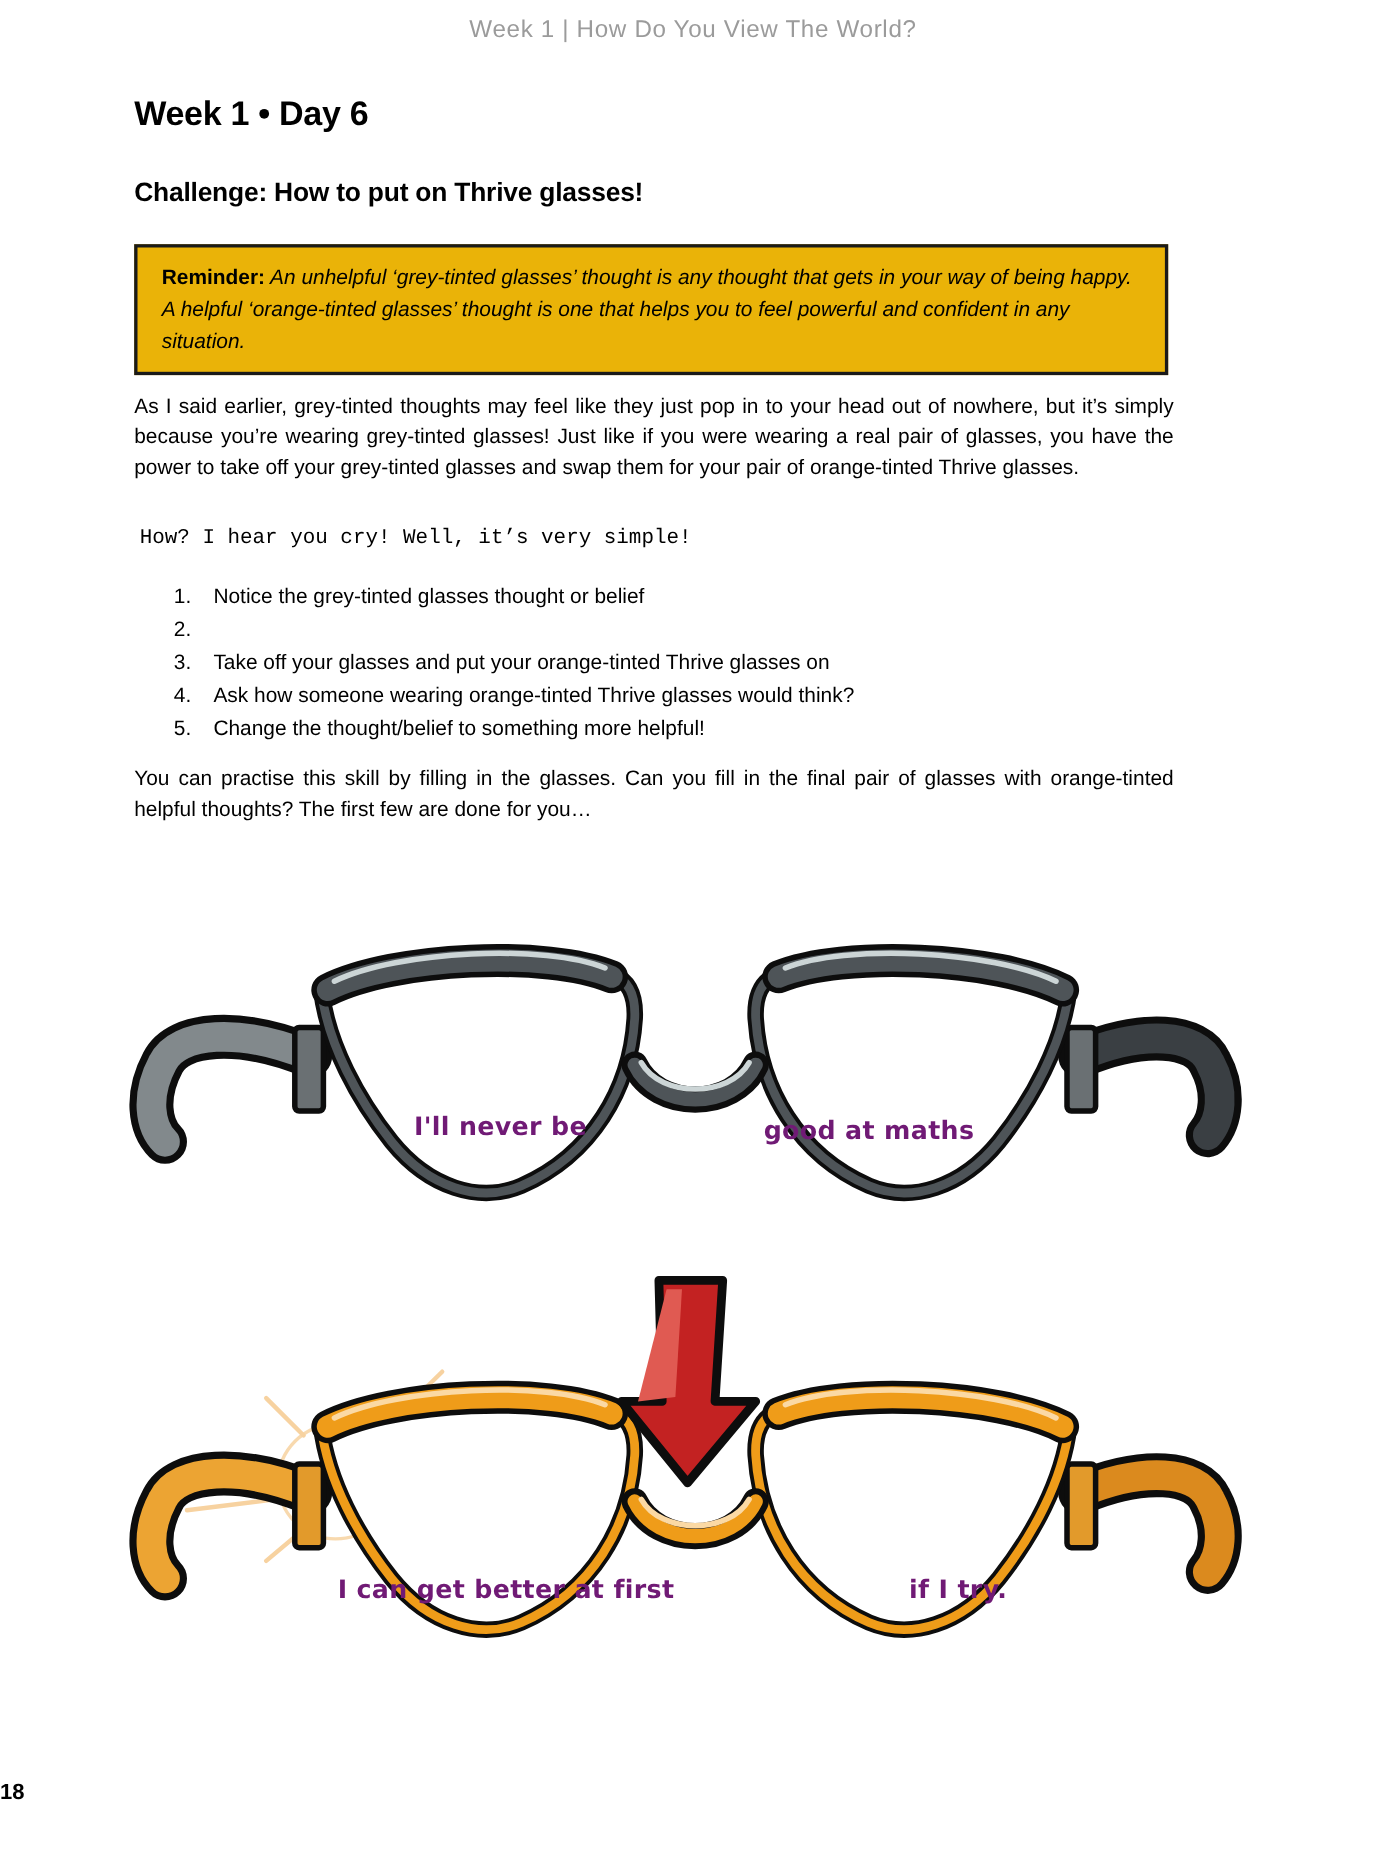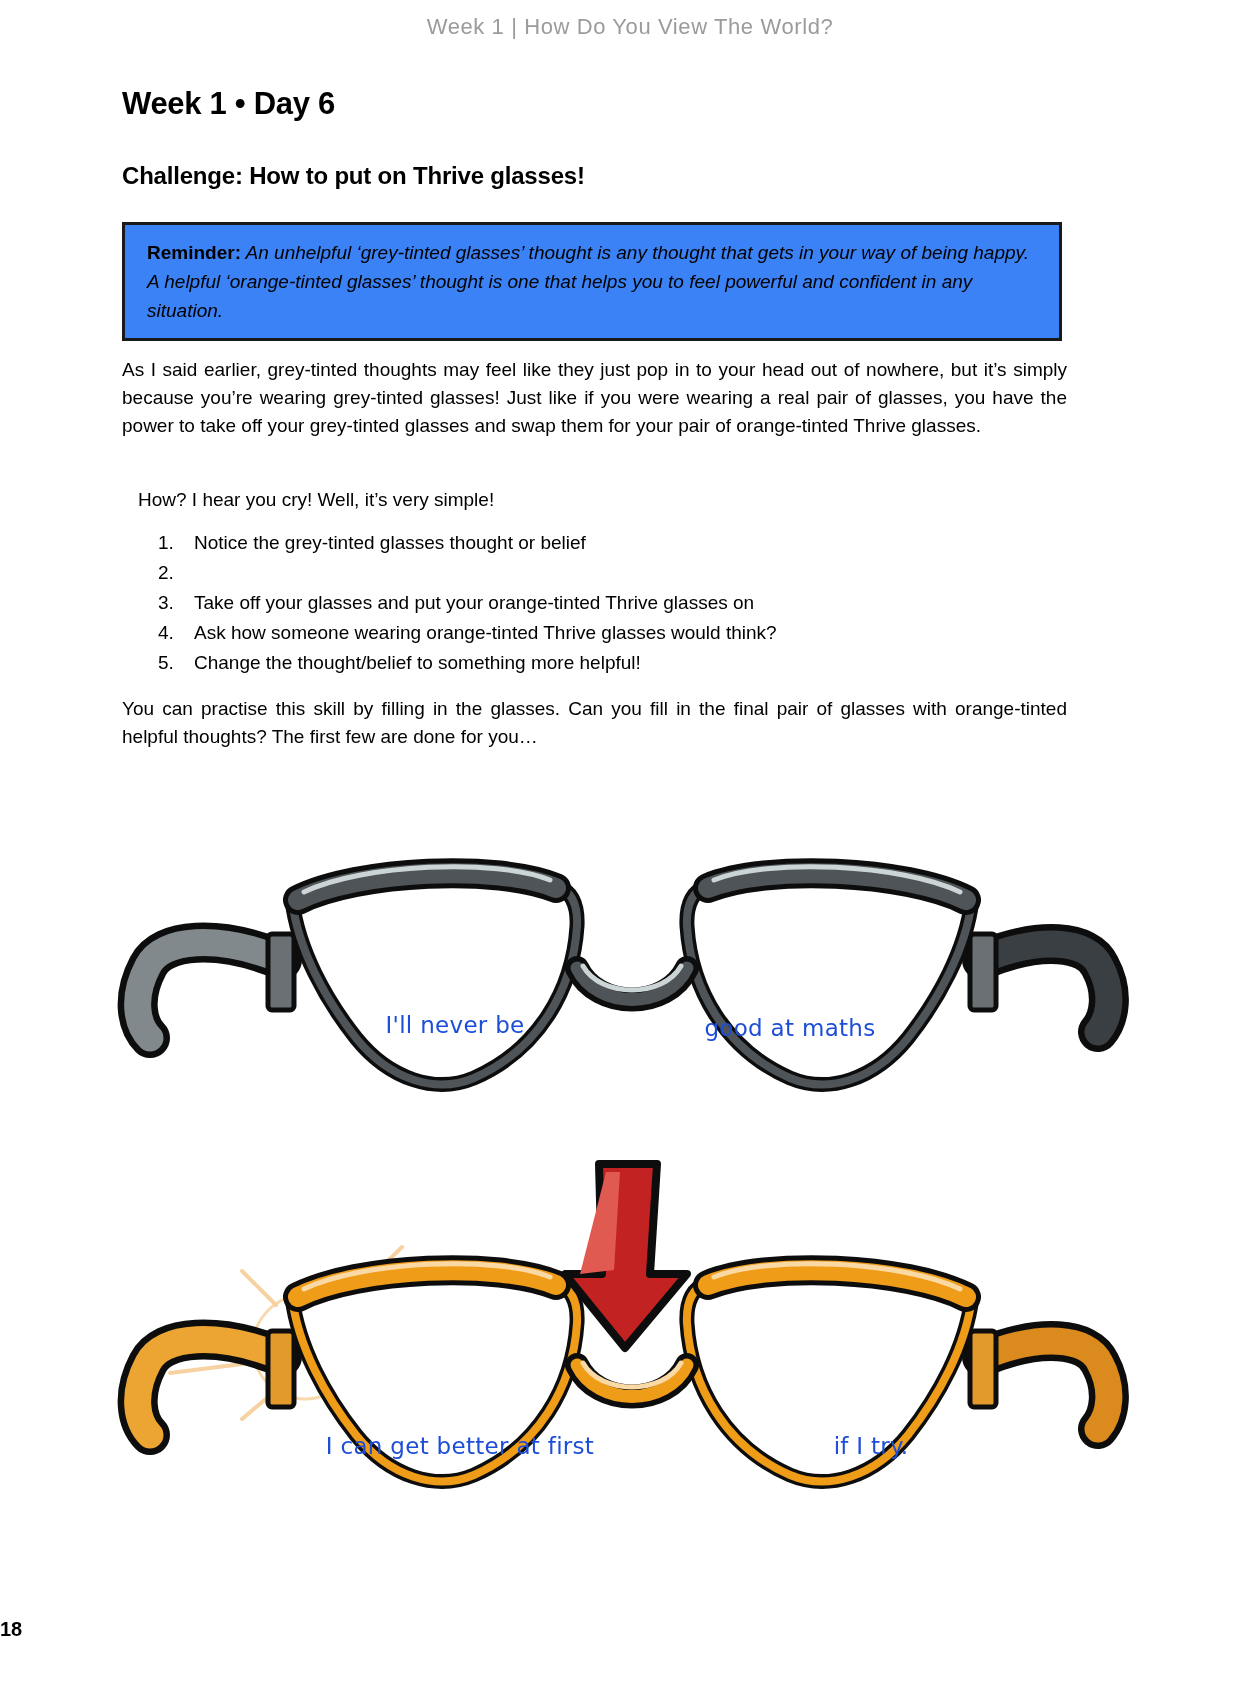--- a/index.html
+++ b/index.html
@@ -14,21 +14,21 @@
   .day-title {
     position:absolute; top:86px; left:122px; font-size:31px; font-weight:700;
     letter-spacing:-0.3px;
   }
   .challenge-title {
     position:absolute; top:162px; left:122px; font-size:24px; font-weight:700;
     letter-spacing:-0.2px;
   }
   .reminder-box {
     position:absolute; top:222px; left:122px; width:890px;
-    border:3px solid #1a1a1a; background:#3b82f6; padding:13px 22px;
+    border:3px solid #1a1a1a; background:#eab308; padding:13px 22px;
     font-size:19px; line-height:29px;
   }
   .reminder-label { font-weight:700; }
   .reminder-text { font-style:italic; }
   .para {
     position:absolute; left:122px; width:945px; font-size:19px; line-height:28px;
     text-align:justify;
   }
   #p-intro { top:356px; }
   #p-how { top:470px; text-align:left; }
@@ -38,22 +38,22 @@
     list-style:none; font-size:19px; line-height:30px;
   }
   .steps li { display:flex; }
   .step-num { width:36px; flex:0 0 36px; }
   .glasses-wrap { position:absolute; left:100px; width:1060px; height:260px; }
   #grey-glasses { top:838px; }
   #orange-glasses { top:1235px; }
   .glasses-svg { display:block; width:100%; height:100%; overflow:visible; }
   .lens-text {
     position:absolute; transform:translate(-50%,-50%); white-space:nowrap;
-    font-family:"DejaVu Sans", sans-serif; font-size:23px; font-weight:400;
-    color:#1d4ed8; letter-spacing:0.3px;
+    font-family:"DejaVu Sans", sans-serif; font-size:23px; font-weight:700;
+    color:#701a75; letter-spacing:0.3px;
   }
   #grey-lens-text-left  { left:355px; top:187px; }
   #grey-lens-text-right { left:690px; top:190px; }
   #orange-lens-text-left  { left:360px; top:211px; }
   #orange-lens-text-right { left:771px; top:211px; }
   .arrow-wrap { position:absolute; left:545px; top:1158px; width:160px; height:195px; z-index:5; }
   .page-number {
     position:absolute; top:1618px; left:0; width:100%; 
     font-size:20px; font-weight:700;
   }
@@ -93,21 +93,21 @@
   <h1 class="day-title" style="margin:0;">Week 1 • Day 6</h1>
 
   <h2 class="challenge-title" style="margin:0;">Challenge: How to put on Thrive glasses!</h2>
 
   <div class="reminder-box">
     <span class="reminder-label">Reminder:</span><span class="reminder-text"> An unhelpful ‘grey-tinted glasses’ thought is any thought that gets in your way of being happy. A helpful ‘orange-tinted glasses’ thought is one that helps you to feel powerful and confident in any situation.</span>
   </div>
 
   <p class="para" id="p-intro" style="margin:0;">As I said earlier, grey-tinted thoughts may feel like they just pop in to your head out of nowhere, but it’s simply because you’re wearing grey-tinted glasses! Just like if you were wearing a real pair of glasses, you have the power to take off your grey-tinted glasses and swap them for your pair of orange-tinted Thrive glasses.</p>
 
-  <p class="para" id="p-how" style="margin:16px;">How? I hear you cry! Well, it’s very simple!</p>
+  <p class="para" id="p-how" style="margin:5px;font-family:Liberation Mono, monospace;">How? I hear you cry! Well, it’s very simple!</p>
 
   <ol class="steps">
     <li>
       <span class="step-num">1.</span>
       <span class="step-text">Notice the grey-tinted glasses thought or belief</span>
     </li>
     <li>
       <span class="step-num">2.</span>
     </li>
     <li>

